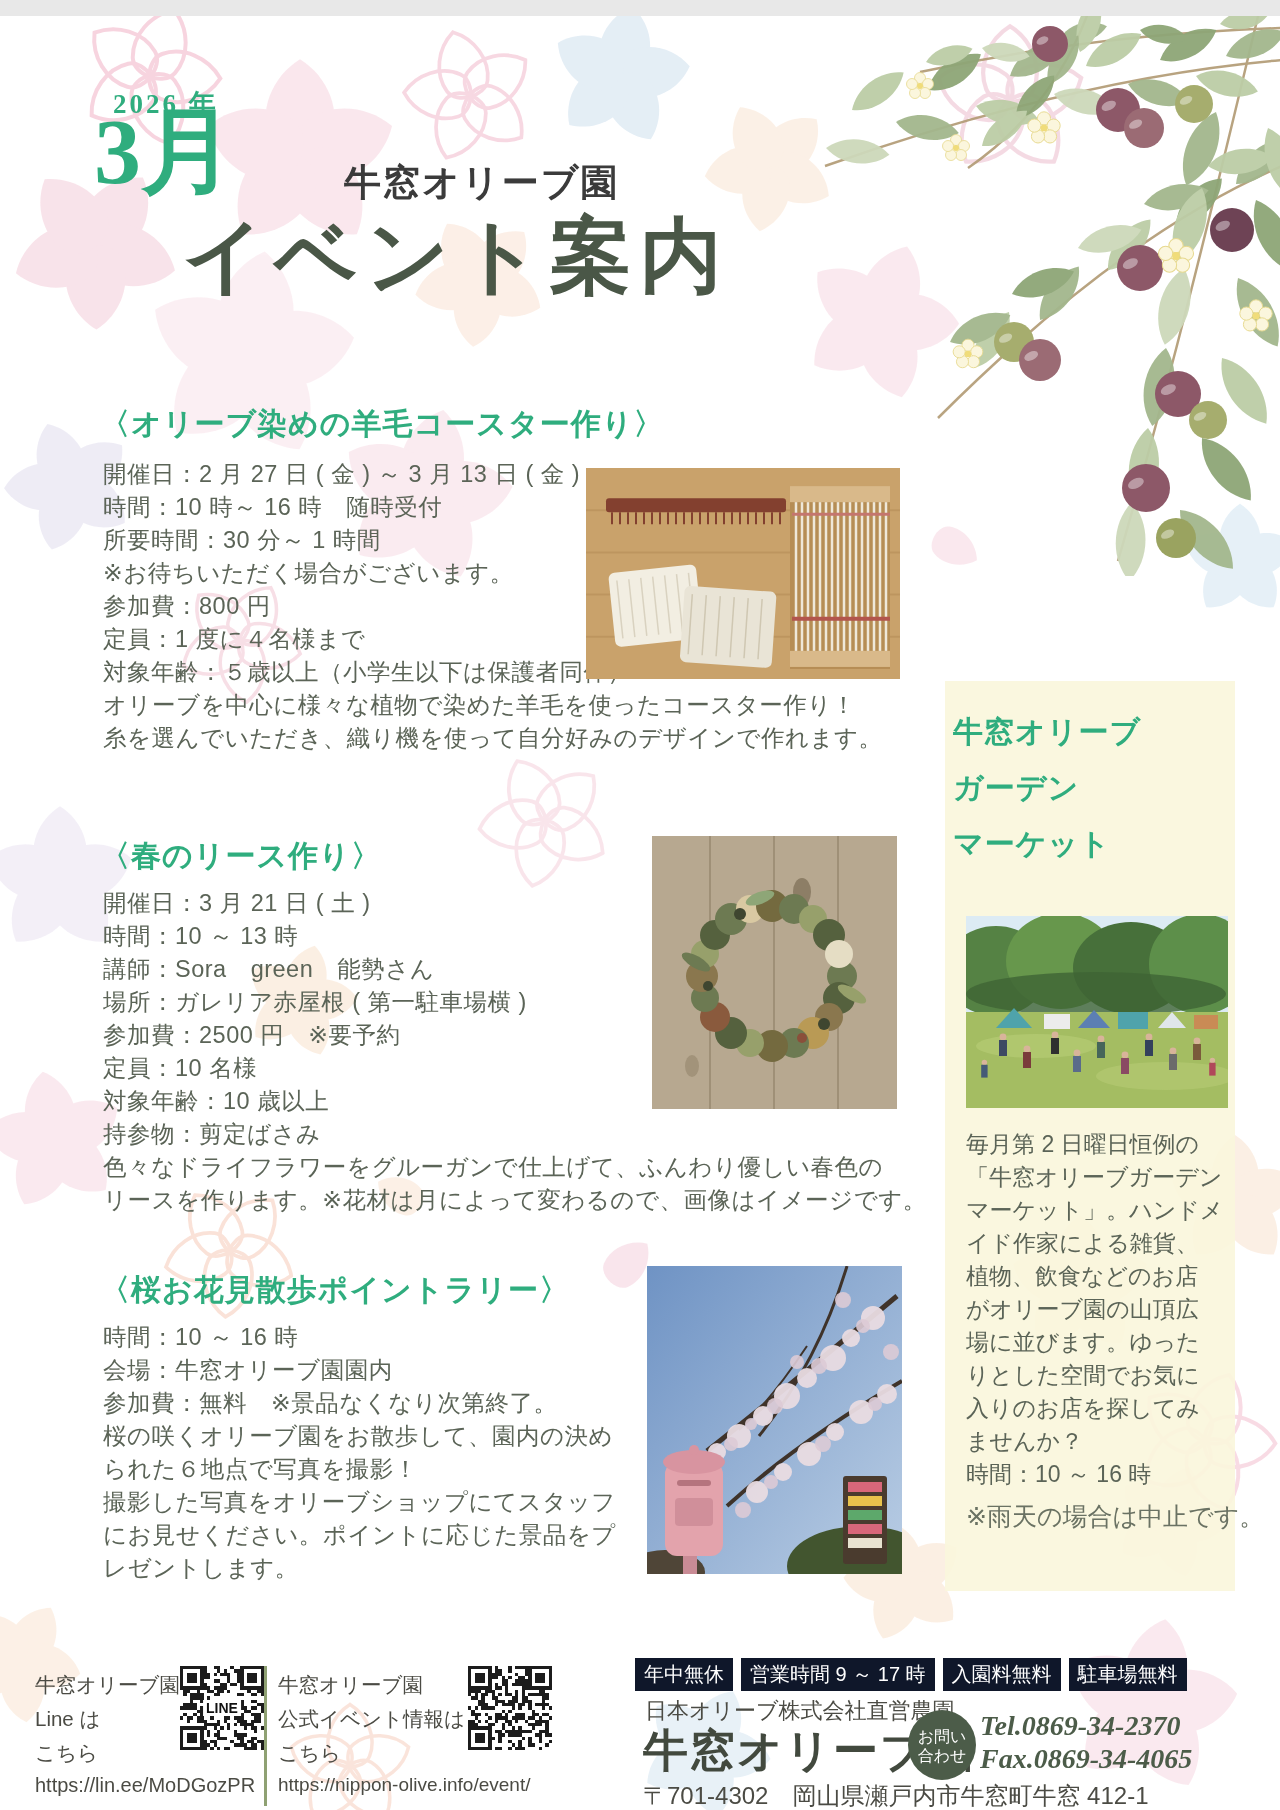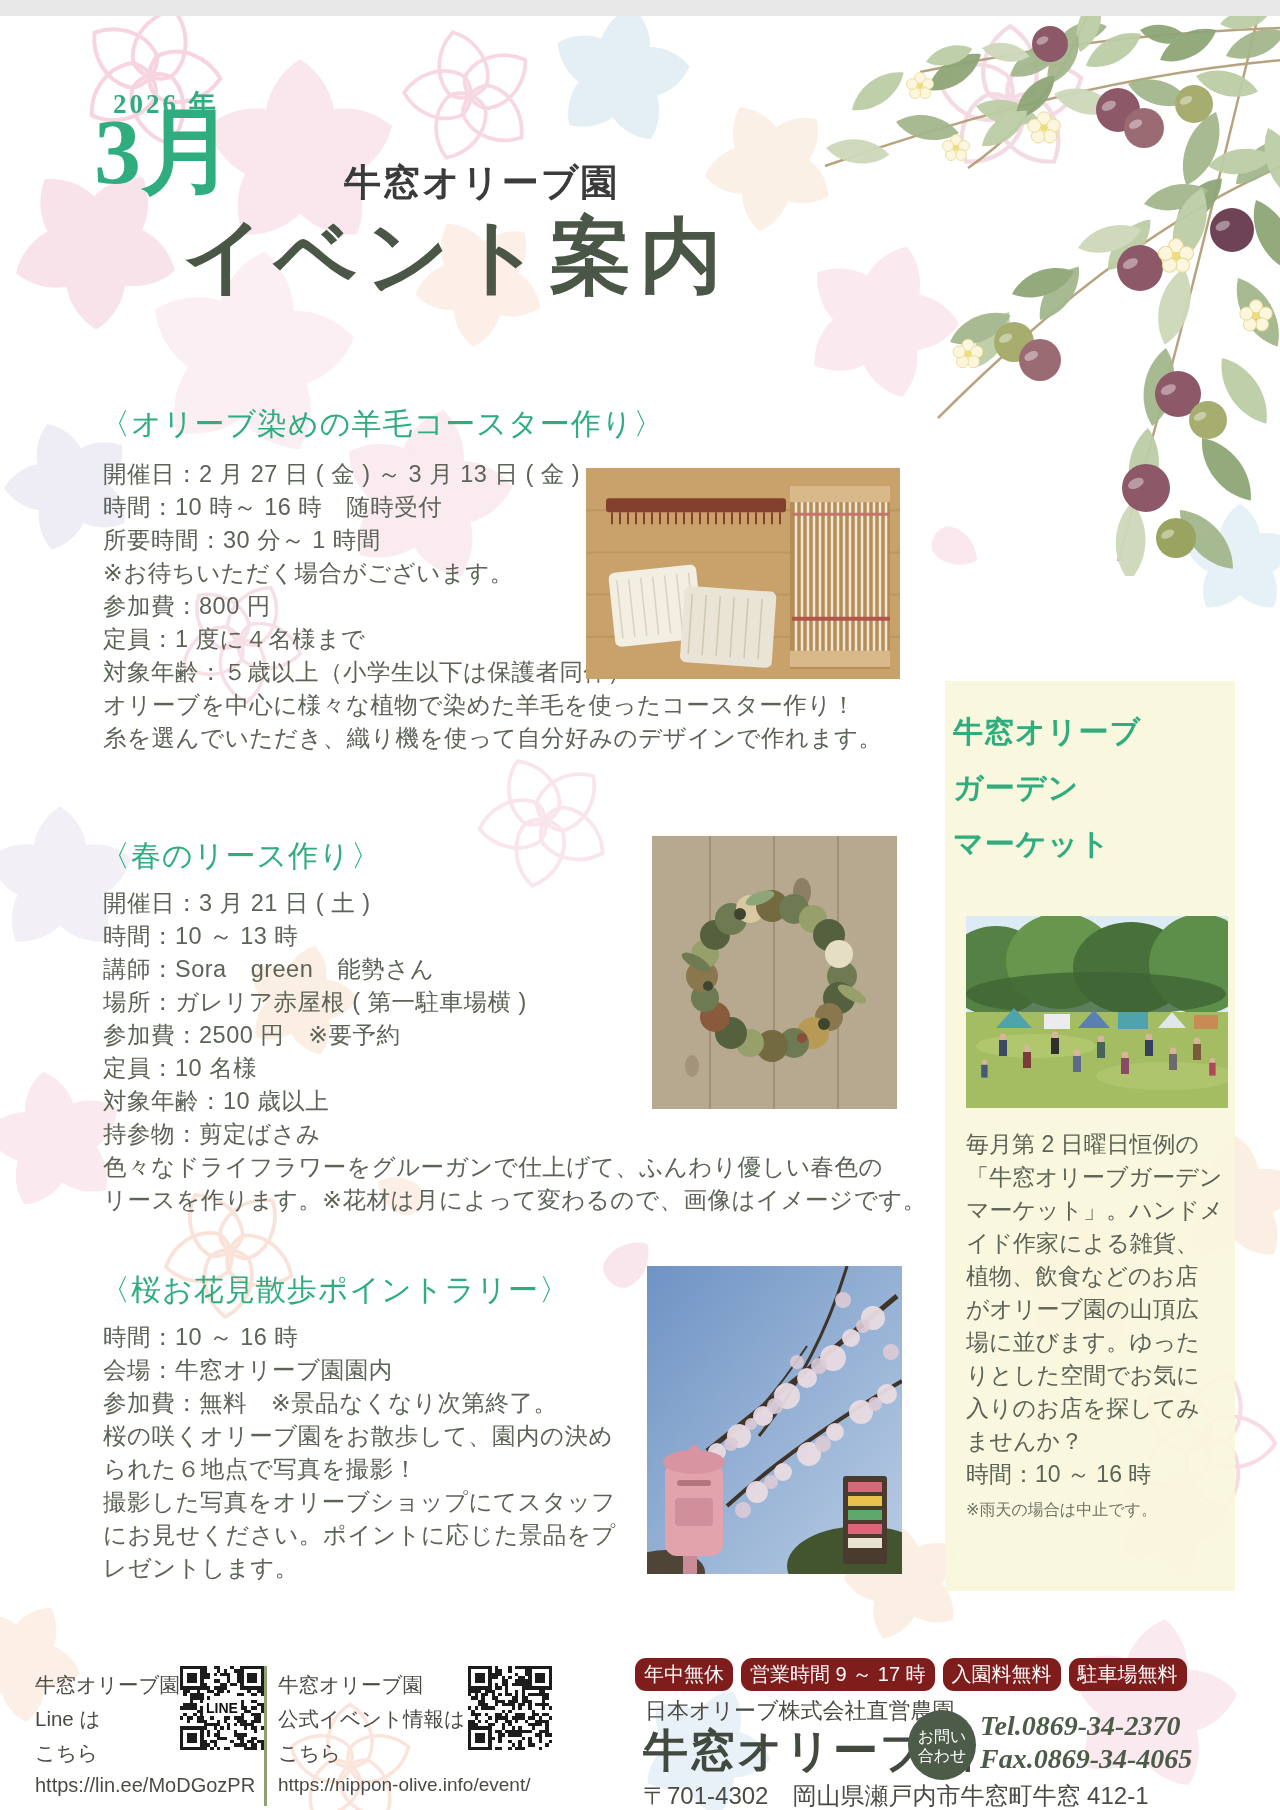--- a/index.html
+++ b/index.html
@@ -21,21 +21,21 @@
   #hdr-year  { left:113px; top:70px;  font-family:"Liberation Serif","DejaVu Serif",serif;
                font-weight:700; font-size:27px; letter-spacing:3px; color:#2FAD7E; }
   #hdr-month { left:94px;  top:84px;  font-family:"Liberation Serif","DejaVu Serif",serif;
                font-weight:700; font-size:94px; line-height:1.1; color:#2FAD7E; }
   #hdr-org   { left:344px; top:142px; font-family:"Liberation Serif","DejaVu Serif",serif;
                font-weight:700; font-size:37px; letter-spacing:2px; color:#3b3b3b; }
   #hdr-title { left:182px; top:194px; font-family:"Liberation Serif","DejaVu Serif",serif;
                font-weight:600; font-size:82px; letter-spacing:8px; line-height:1.15; color:#4A5747; }
 
   
-  .sec-title { font-weight:400; font-size:30px; letter-spacing:1px; color:#2FAD7E; white-space:nowrap; }
+  .sec-title { font-weight:700; font-size:30px; letter-spacing:1px; color:#2FAD7E; white-space:nowrap; }
   .body-box  { font-size:23.5px; line-height:33px; letter-spacing:.5px; color:#5B6457; }
   .body-box div { white-space:nowrap; }
   #e1-title { left:100px; top:388px; }
   #e1-body  { left:103px; top:442px; }
   #e2-title { left:100px; top:820px; }
   #e2-body  { left:103px; top:871px; }
   #e3-title { left:100px; top:1254px; }
   #e3-body  { left:103px; top:1305px; }
 
   #photo1 { left:586px; top:452px; width:314px; height:211px; }
@@ -43,38 +43,38 @@
   #photo3 { left:647px; top:1250px; width:255px; height:308px; }
 
   
   #sidebar-box { left:945px; top:665px; width:290px; height:910px;
                  background:rgba(250,246,220,.92); }
   #sb-title { left:953px; top:688px; font-weight:700; font-size:30px; line-height:56px;
               letter-spacing:1px; color:#2FAD7E; }
   #photo4  { left:966px; top:900px; width:262px; height:192px; }
   #sb-body { left:966px; top:1112px; font-size:23px; line-height:33px; color:#5B6457; }
   #sb-body div { white-space:nowrap; }
-  #sb-note { left:966px; top:1484px; font-size:16px; color:#6a7263; white-space:nowrap;text-align:center; }
+  #sb-note { left:966px; top:1484px; font-size:25px; color:#6a7263; white-space:nowrap;text-align:center; }
 
   
   .f-block { font-size:20.5px; line-height:34px; color:#4b4b44; }
   .f-block div { white-space:nowrap; }
   #f-left     { left:35px;  top:1652px; }
   #f-left-url { left:35px;  top:1758px; font-size:20px; color:#4b4b44; white-space:nowrap; }
   #f-qr1 { left:180px; top:1650px; width:84px; height:84px; position:absolute; background:#fff; }
   .qr-label { position:absolute; left:50%; top:50%; transform:translate(-50%,-50%);
               background:#fff; padding:0 3px; font-weight:700; font-size:14px; color:#111; z-index:3; }
   #f-divider { left:264px; top:1650px; width:3px; height:140px; background:#8fa173; }
   #f-mid     { left:278px; top:1652px; }
   #f-mid-url { left:278px; top:1758px; font-size:19px; color:#4b4b44; white-space:nowrap; }
   #f-qr2 { left:468px; top:1650px; width:84px; height:84px; position:absolute; background:#fff; }
 
   #badge-row { left:635px; top:1642px; display:flex; gap:8px; }
-  .badge { background:#7f1d1d; color:#fff; font-size:20px; padding:3px 9px;
-           border-radius:11px; white-space:nowrap; }
+  .badge { background:#0f172a; color:#fff; font-size:20px; padding:3px 9px;
+           border-radius:0; white-space:nowrap; }
   #company-parent { left:645px; top:1680px; font-size:22px; color:#4b4b44; white-space:nowrap; }
   #company-name   { left:643px; top:1705px; font-size:45px; font-weight:600; letter-spacing:2px;
                     color:#42493e; white-space:nowrap; }
   #contact-badge  { left:908px; top:1694px; width:68px; height:70px; border-radius:50%;
                     background:#4C5C49; color:#ffffff; text-align:center; font-size:16px;
                     line-height:19px; padding-top:17px; }
   #tel { left:980px; top:1694px; } #fax { left:980px; top:1727px; }
   .telfax { font-family:"Liberation Serif","DejaVu Serif",serif; font-style:italic;
             font-weight:600; font-size:28px; color:#4C5C49; white-space:nowrap; }
   #address { left:643px; top:1764px; font-size:24px; color:#4b4b44; white-space:nowrap; }

